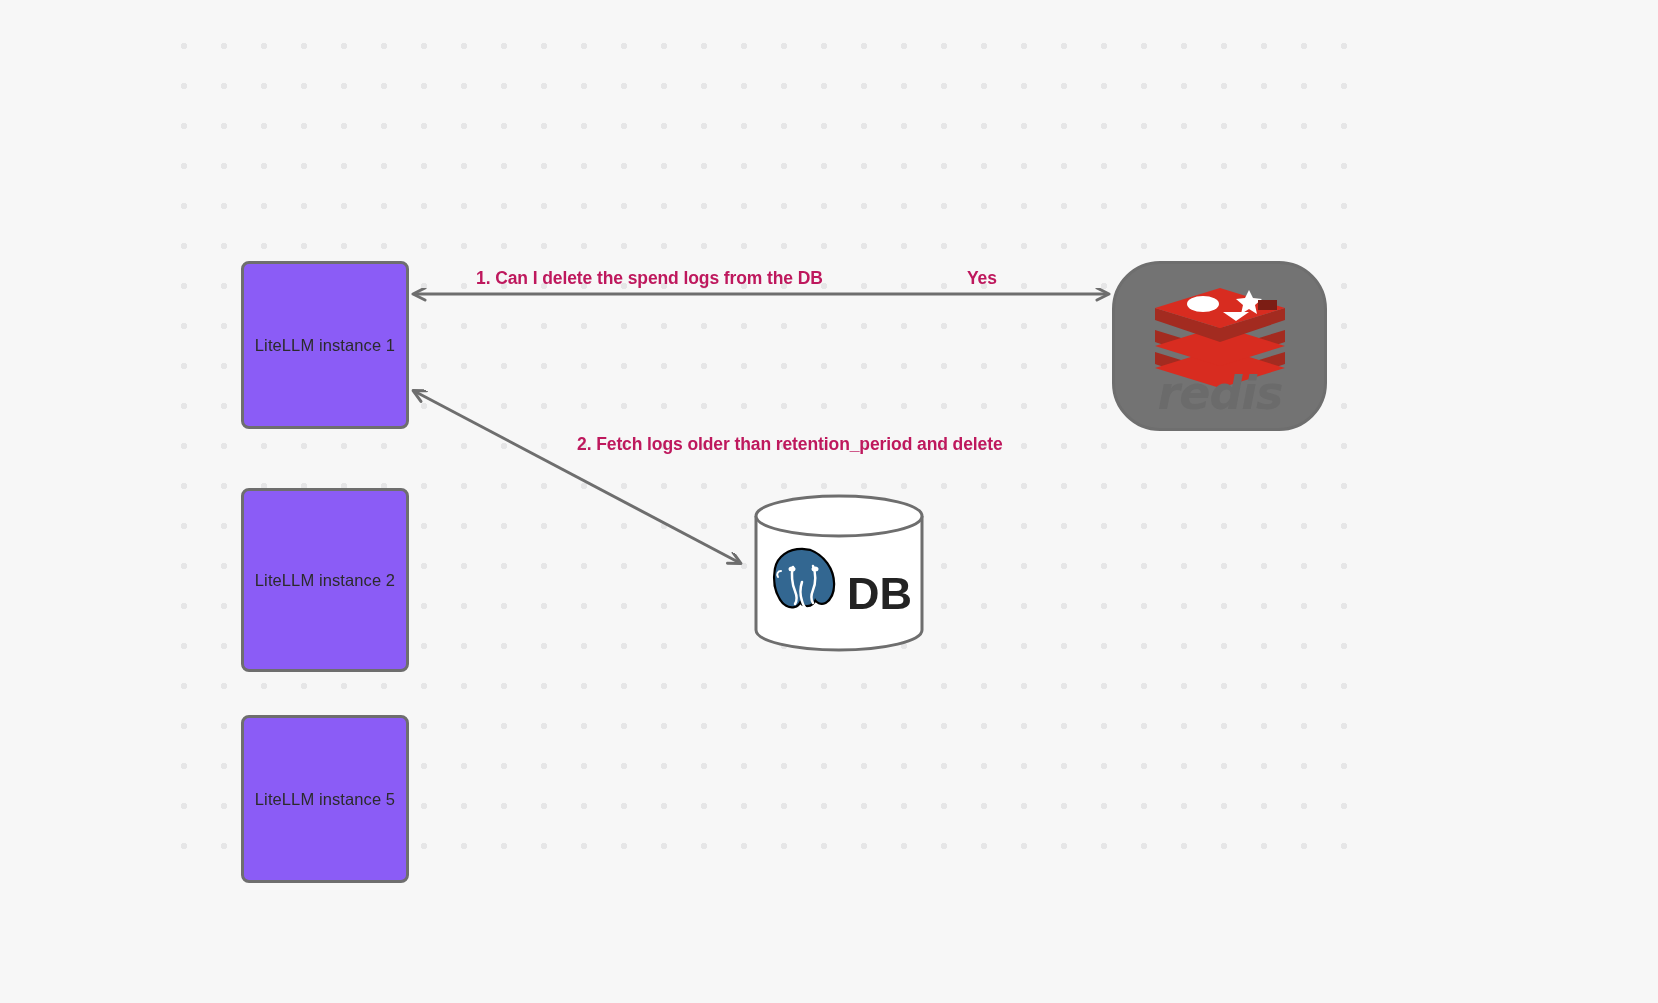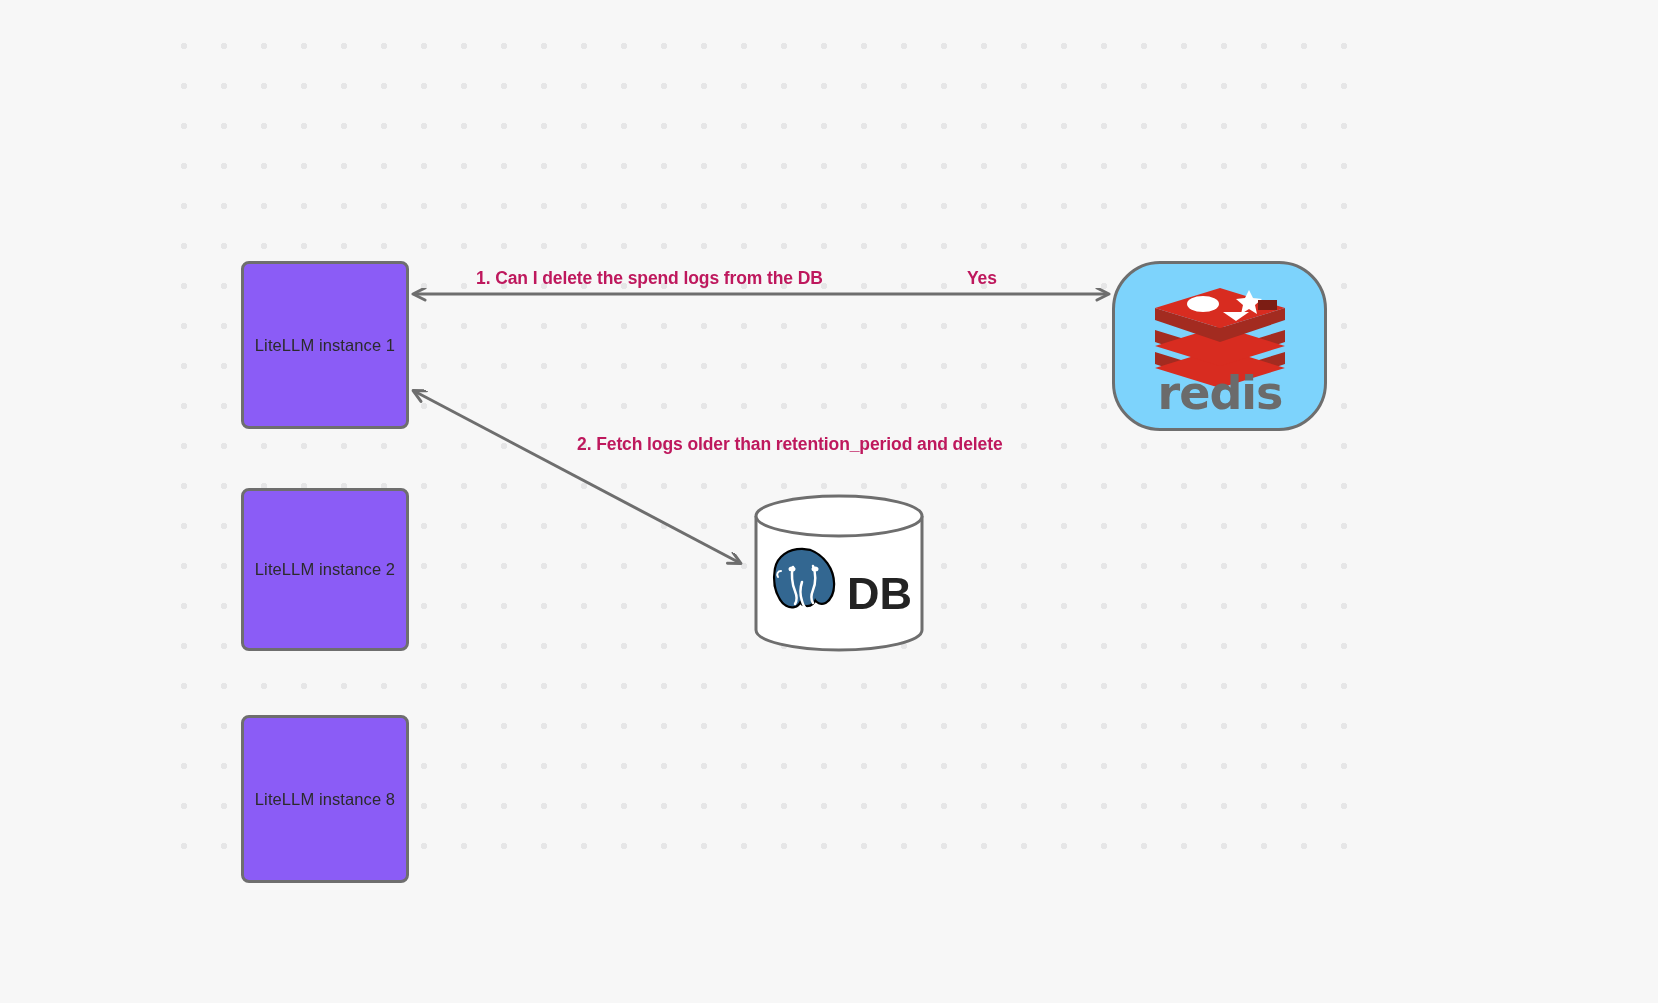--- a/index.html
+++ b/index.html
@@ -41,28 +41,29 @@
   }
   .node-label {
     font-size: 16.5px;
     color: #2b2b2b;
     letter-spacing: 0.1px;
     text-align: center;
     user-select: none;
   }
   .redis-node {
     position: absolute;
-    background: #7dd3fc;
+    background: #737373;
     border: 3px solid #6e6e6e;
     border-radius: 48px;
     box-sizing: border-box;
     display: flex;
     flex-direction: column;
     align-items: center;
     justify-content: center;
+    font-style: italic;
   }
   .db-node {
     position: absolute;
   }
   .edge-label {
     position: absolute;
     font-size: 17.5px;
     font-weight: bold;
     color: #be185d;
     white-space: nowrap;
@@ -111,26 +112,26 @@
 
     <line x1="414" y1="294" x2="1108" y2="294" stroke="#6e6e6e" stroke-width="3" marker-start="url(#arrow-left)" marker-end="url(#arrow-right)"></line>
 
     <line x1="414" y1="391" x2="740" y2="563" stroke="#6e6e6e" stroke-width="3" marker-start="url(#arrow-left)" marker-end="url(#arrow-right)"></line>
   </svg>
 
   <div class="node-box" style="left:241px; top:261px; width:168px; height:168px;">
     <span class="node-label">LiteLLM instance 1</span>
   </div>
 
-  <div class="node-box" style="left:241px; top:488px; width:168px; height:163px;">
+  <div class="node-box" style="left:241px; top:488px; width:168px; height:184px;">
     <span class="node-label">LiteLLM instance 2</span>
   </div>
 
   <div class="node-box" style="left:241px; top:715px; width:168px; height:168px;">
-    <span class="node-label">LiteLLM instance 8</span>
+    <span class="node-label">LiteLLM instance 5</span>
   </div>
 
   <div class="redis-node" style="left:1112px; top:261px; width:215px; height:170px;">
     <svg width="190" height="140" viewBox="0 0 190 140">
 
       <g>
         <polygon points="95,96 160,76 160,88 95,110 30,88 30,76" fill="#a32b20"></polygon>
         <polygon points="95,72 160,92 95,112 30,92" fill="#d82c20"></polygon>
       </g>
 

